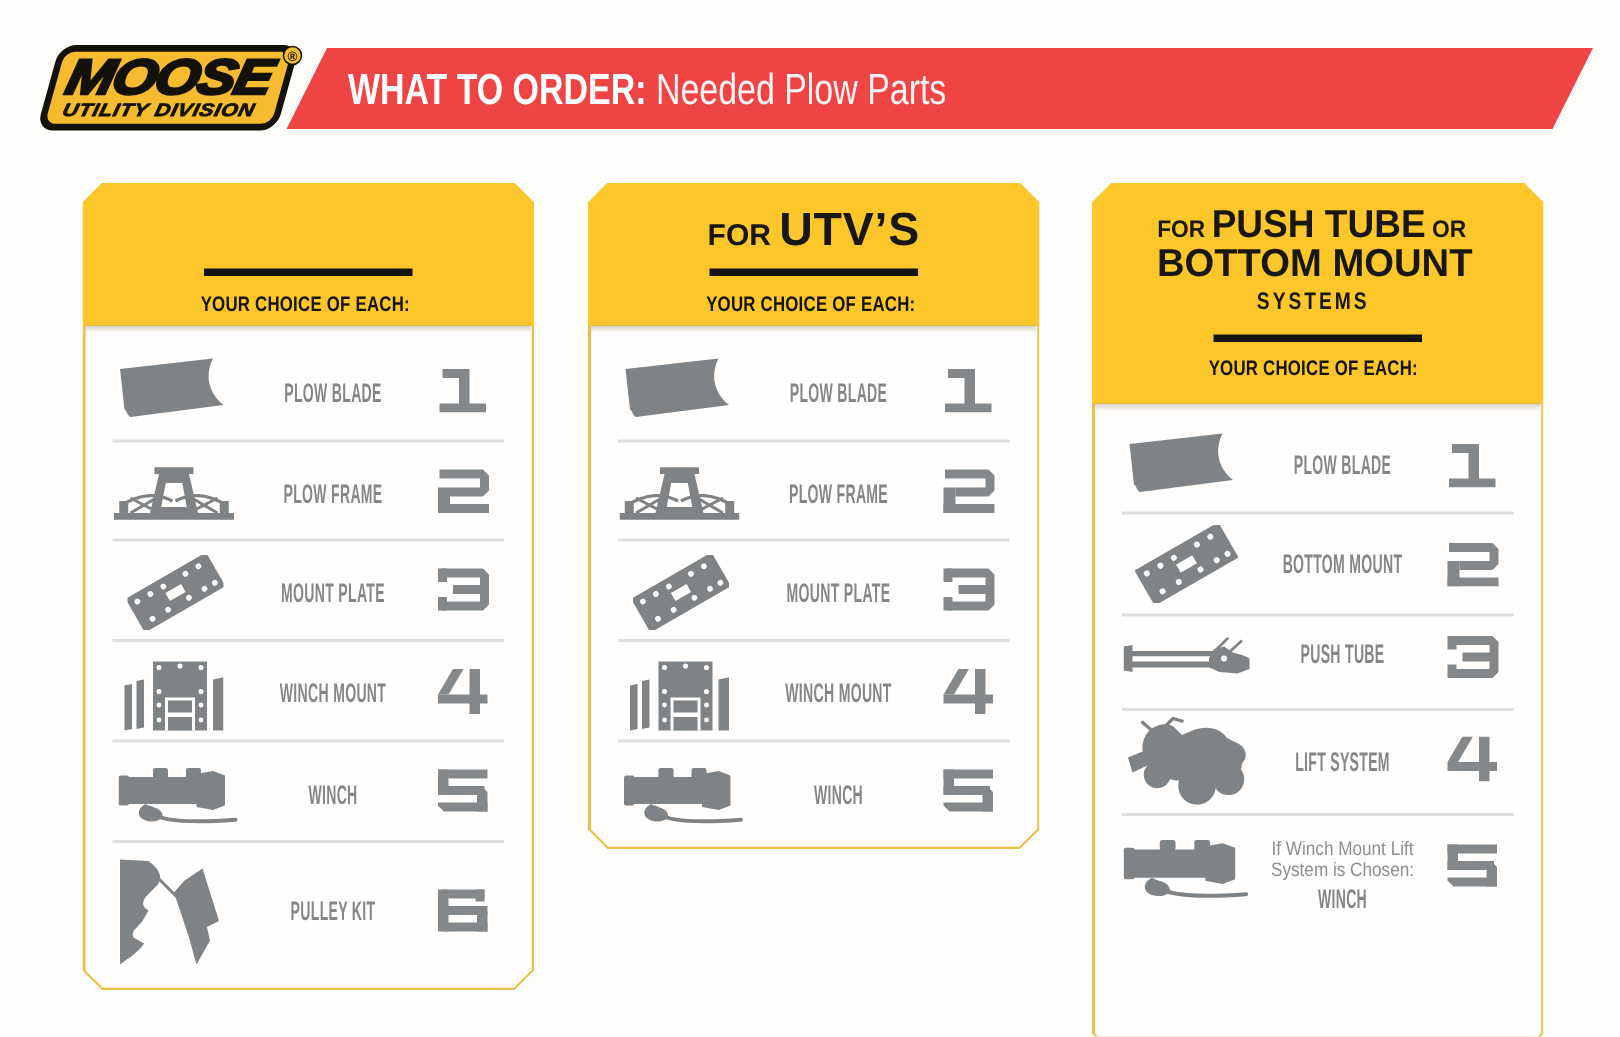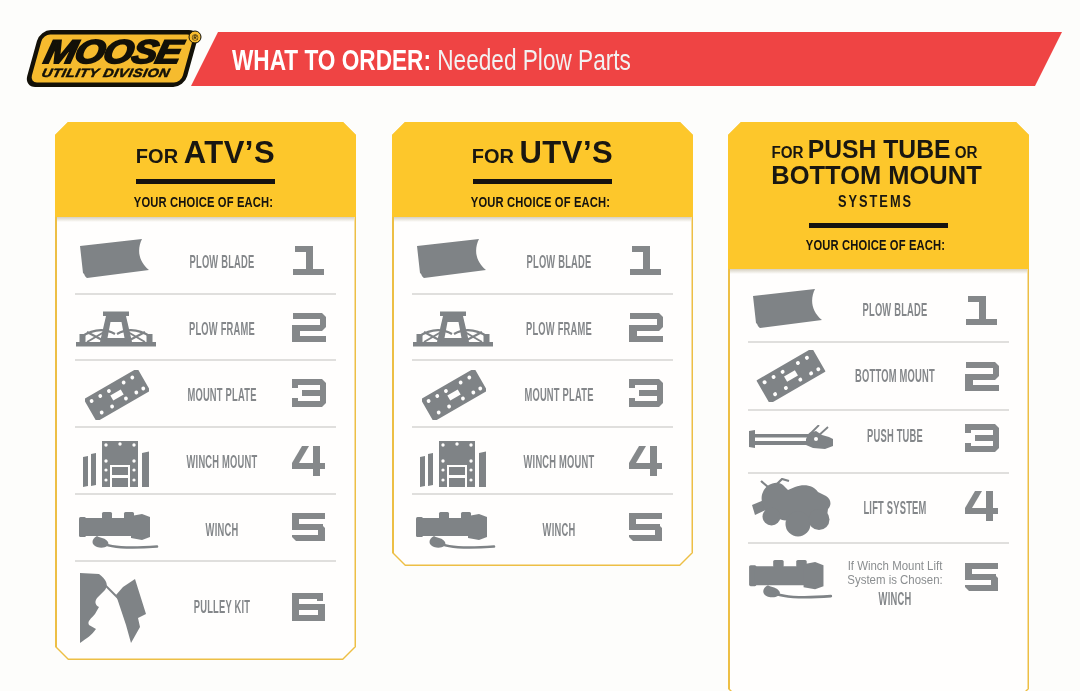--- a/index.html
+++ b/index.html
@@ -52,21 +52,20 @@
       <text x="78" y="33" text-anchor="middle" font-family="Liberation Sans" font-size="33" font-weight="bold" font-style="italic" letter-spacing="-1" fill="#131108" stroke="#131108" stroke-width="1.8" textLength="136" lengthAdjust="spacingAndGlyphs">MOOSE</text>
       <text x="76" y="47.5" text-anchor="middle" font-family="Liberation Sans" font-size="12" font-weight="bold" font-style="italic" letter-spacing="0.4" fill="#131108" stroke="#131108" stroke-width="0.5" textLength="128" lengthAdjust="spacingAndGlyphs">UTILITY DIVISION</text>
     </g>
     <circle cx="155" cy="7" r="6" fill="#f6bb2e" stroke="#131108" stroke-width="1"></circle>
     <text x="155" y="10.5" text-anchor="middle" font-family="Liberation Sans" font-size="9" font-weight="bold" fill="#131108">®</text>
   </g>
 </svg>
 
 <div class="card" id="card1" style="left:55px; height:538px;">
   <div class="chdr" style="height:95px;"></div>
-  <div class="t1 abs" style="left:0;width:100%;top:13px;"><span class="sm">FOR </span><span class="bg">ATV’S</span></div>
   <div class="blkline" style="left:81px; width:139px; top:57px;"></div>
   <div class="choice" style="top:72px;left:-2px;">YOUR CHOICE OF EACH:</div>
   <div class="cbody" style="top:95px;"></div>
   <div class="hshadow" style="top:95px;"></div>
 
   <div class="sep" style="top:171px;"></div>
   <div class="sep" style="top:237px;"></div>
   <div class="sep" style="top:304px;"></div>
   <div class="sep" style="top:371px;"></div>
   <div class="sep" style="top:438px;"></div>

